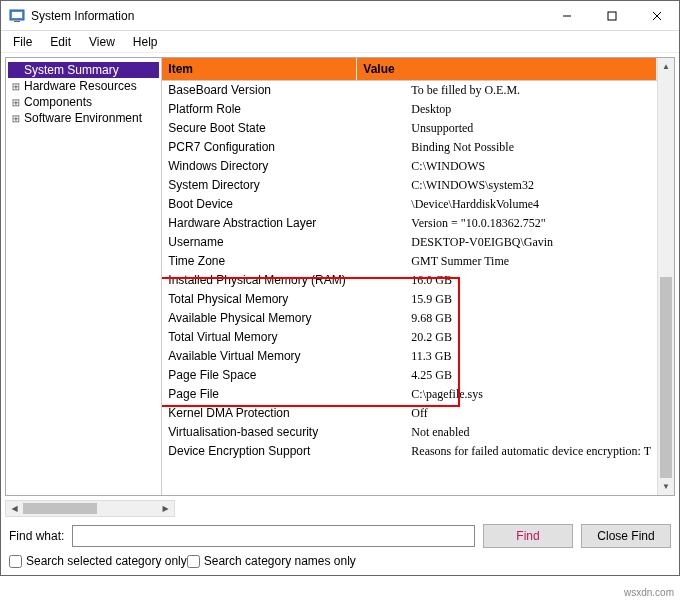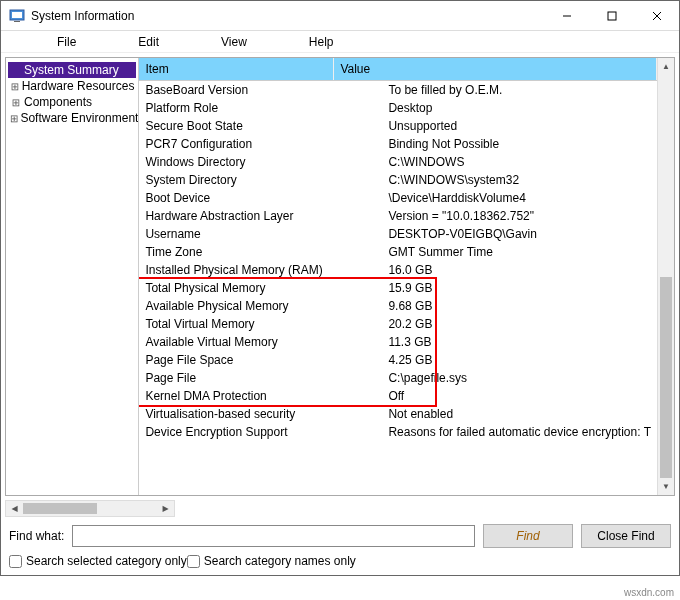--- a/index.html
+++ b/index.html
@@ -4,51 +4,51 @@
 <style>
   * { box-sizing: border-box; }
   html, body { margin: 0; padding: 0; font-family: "Segoe UI", Tahoma, sans-serif; font-size: 12px; color: #000; }
   .window { width: 680px; height: 576px; border: 1px solid #666; background: #fff; position: relative; display: flex; flex-direction: column; }
   .titlebar { height: 30px; display: flex; align-items: center; padding: 0 0 0 8px; border-bottom: 1px solid #ddd; }
   .titlebar .icon { width: 16px; height: 16px; margin-right: 6px; display: flex; align-items: center; justify-content: center; }
   .titlebar .title { flex: 1; font-size: 12px; }
   .winbtns { display: flex; }
   .winbtn { width: 45px; height: 29px; display: flex; align-items: center; justify-content: center; font-size: 10px; color: #000; }
   .menubar { height: 22px; display: flex; align-items: center; padding: 0 4px; gap: 2px; border-bottom: 1px solid #eee; }
-  .menu { padding: 0 8px; font-size: 12px; margin-left: 44px; }
+  .menu { padding: 0 8px; font-size: 12px; }
   .body { flex: 1; display: flex; border: 1px solid #aaa; margin: 4px; overflow: hidden; }
   .tree { width: 170px; border-right: 1px solid #ccc; padding: 4px 2px; overflow-y: auto; overflow-x: auto; position: relative; }
   .tree-item { display: flex; align-items: center; padding: 1px 2px; font-size: 12px; white-space: nowrap; }
   .tree-item.selected { background: #4c1d95; color: #fff; }
   .tw { width: 12px; text-align: center; color: #555; font-size: 10px; margin-right: 2px; }
   .listwrap { flex: 1; display: flex; position: relative; }
   .list { flex: 1; overflow: hidden; }
-  .list-header { display: flex; border-bottom: 1px solid #ccc; background: #7dd3fc; }
+  .list-header { display: flex; border-bottom: 1px solid #ccc; background: #f97316; font-weight: bold; }
   .col { padding: 4px 6px; font-size: 12px; border-right: 1px solid #eee; }
   .col-item { width: 195px; }
   .col-value { flex: 1; }
   .rows { position: relative; }
   .row { display: flex; font-size: 12px; padding: 2px 6px; gap: 48px; }
   .row .c1 { width: 195px; }
-  .row .c2 { flex: 1; white-space: nowrap; overflow: hidden; text-overflow: clip; }
+  .row .c2 { flex: 1; white-space: nowrap; overflow: hidden; text-overflow: clip; font-family: Liberation Serif, serif; }
   .highlight-box { position: absolute; border: 2px solid #e00; pointer-events: none; }
   .vscroll { width: 17px; background: #f0f0f0; border-left: 1px solid #ddd; display: flex; flex-direction: column; }
   .vscroll .arrow { height: 17px; display: flex; align-items: center; justify-content: center; font-size: 8px; color: #555; }
   .vscroll .track { flex: 1; position: relative; }
   .vscroll .thumb { position: absolute; left: 2px; right: 2px; top: 50%; height: 50%; background: #c1c1c1; }
   .hscroll-area { height: 17px; display: flex; margin: 0 4px 4px 4px; }
   .hscroll-tree { width: 170px; background: #f0f0f0; display: flex; border: 1px solid #ddd; }
   .hscroll-tree .arrow { width: 17px; display: flex; align-items: center; justify-content: center; font-size: 8px; color: #555; }
   .hscroll-tree .track { flex: 1; position: relative; }
   .hscroll-tree .thumb { position: absolute; top: 2px; bottom: 2px; left: 0; width: 55%; background: #c1c1c1; }
   .findbar { height: 30px; display: flex; align-items: center; padding: 2px 8px; gap: 8px; }
   .findbar label { font-size: 12px; }
   .findbar input[type=text] { flex: 1; height: 22px; border: 1px solid #888; padding: 0 4px; font-size: 12px; }
   .findbar button { width: 90px; height: 24px; font-size: 12px; border: 1px solid #adadad; background: #e1e1e1; }
-  .findbar button:disabled { color: #a16207; font-style: italic; }
+  .findbar button:disabled { color: #be185d; }
   .checks { height: 24px; display: flex; align-items: center; padding: 0 8px 4px 8px; font-size: 12px; }
   .checks label { display: flex; align-items: center; gap: 4px; }
   .checks input { width: 13px; height: 13px; margin: 0; }
   .watermark { position: absolute; bottom: 2px; right: 6px; font-size: 10px; color: #888; }
 </style>
 </head>
 <body>
 
 <div class="window">
 

